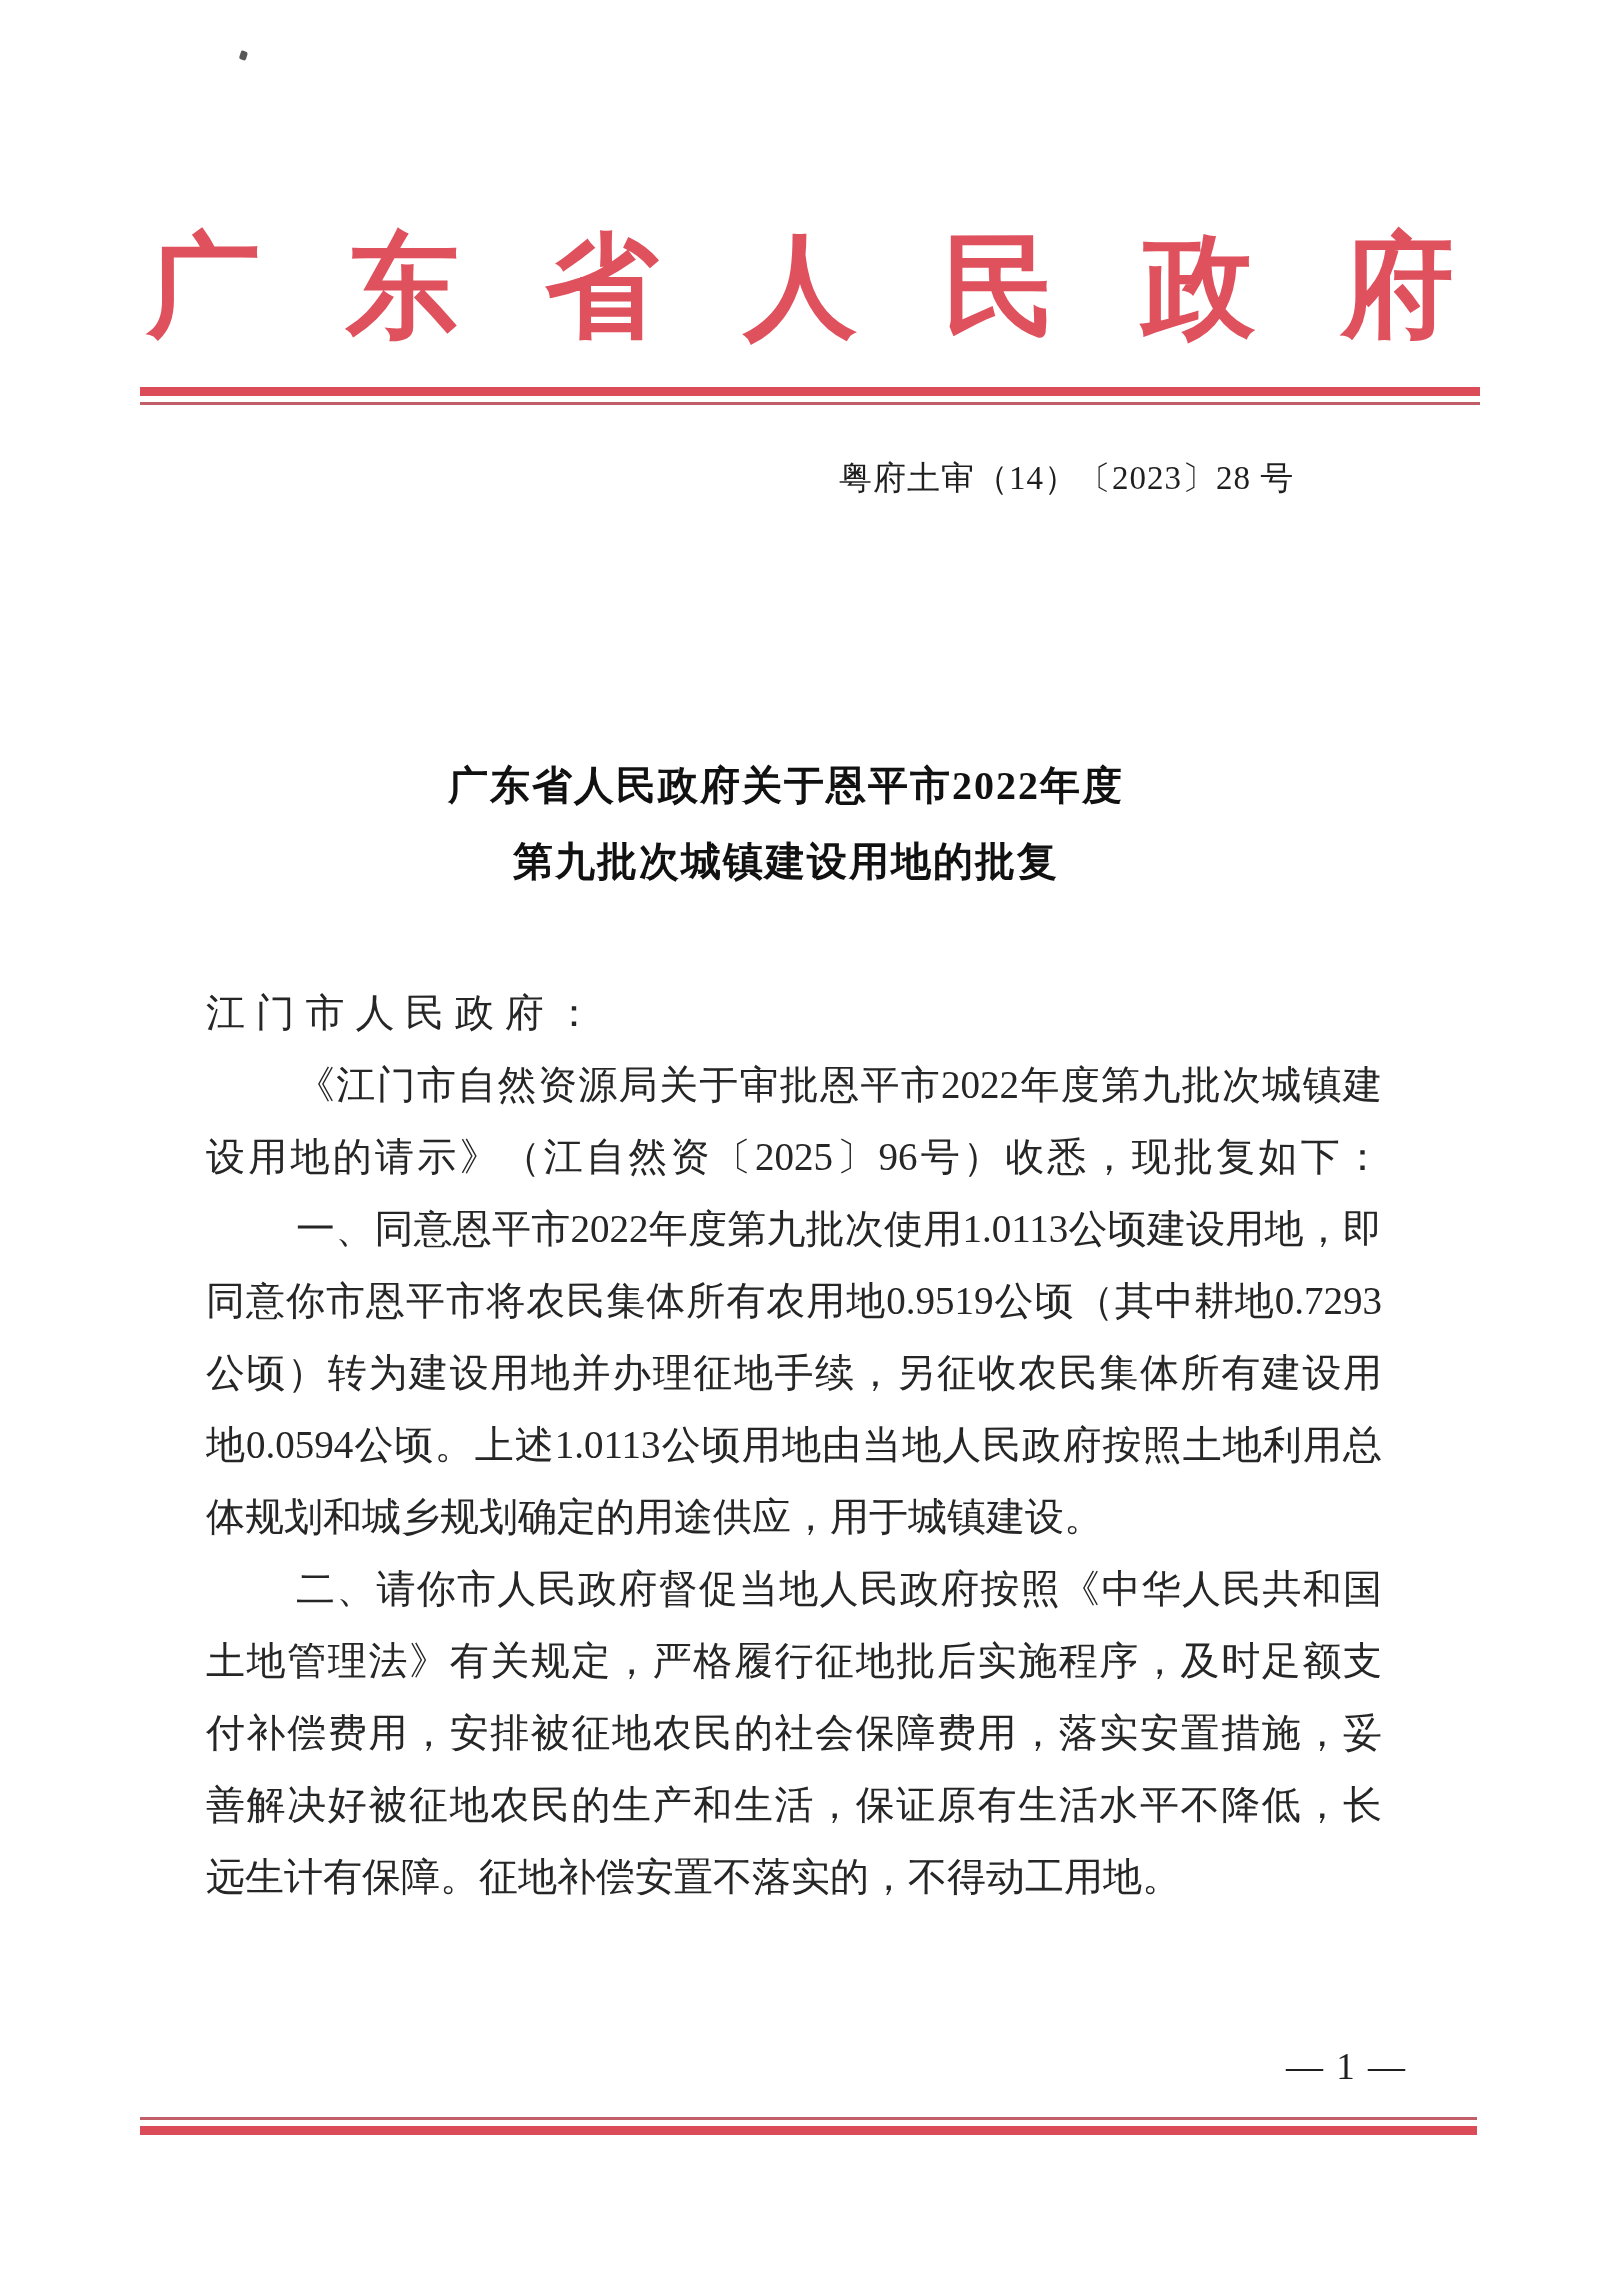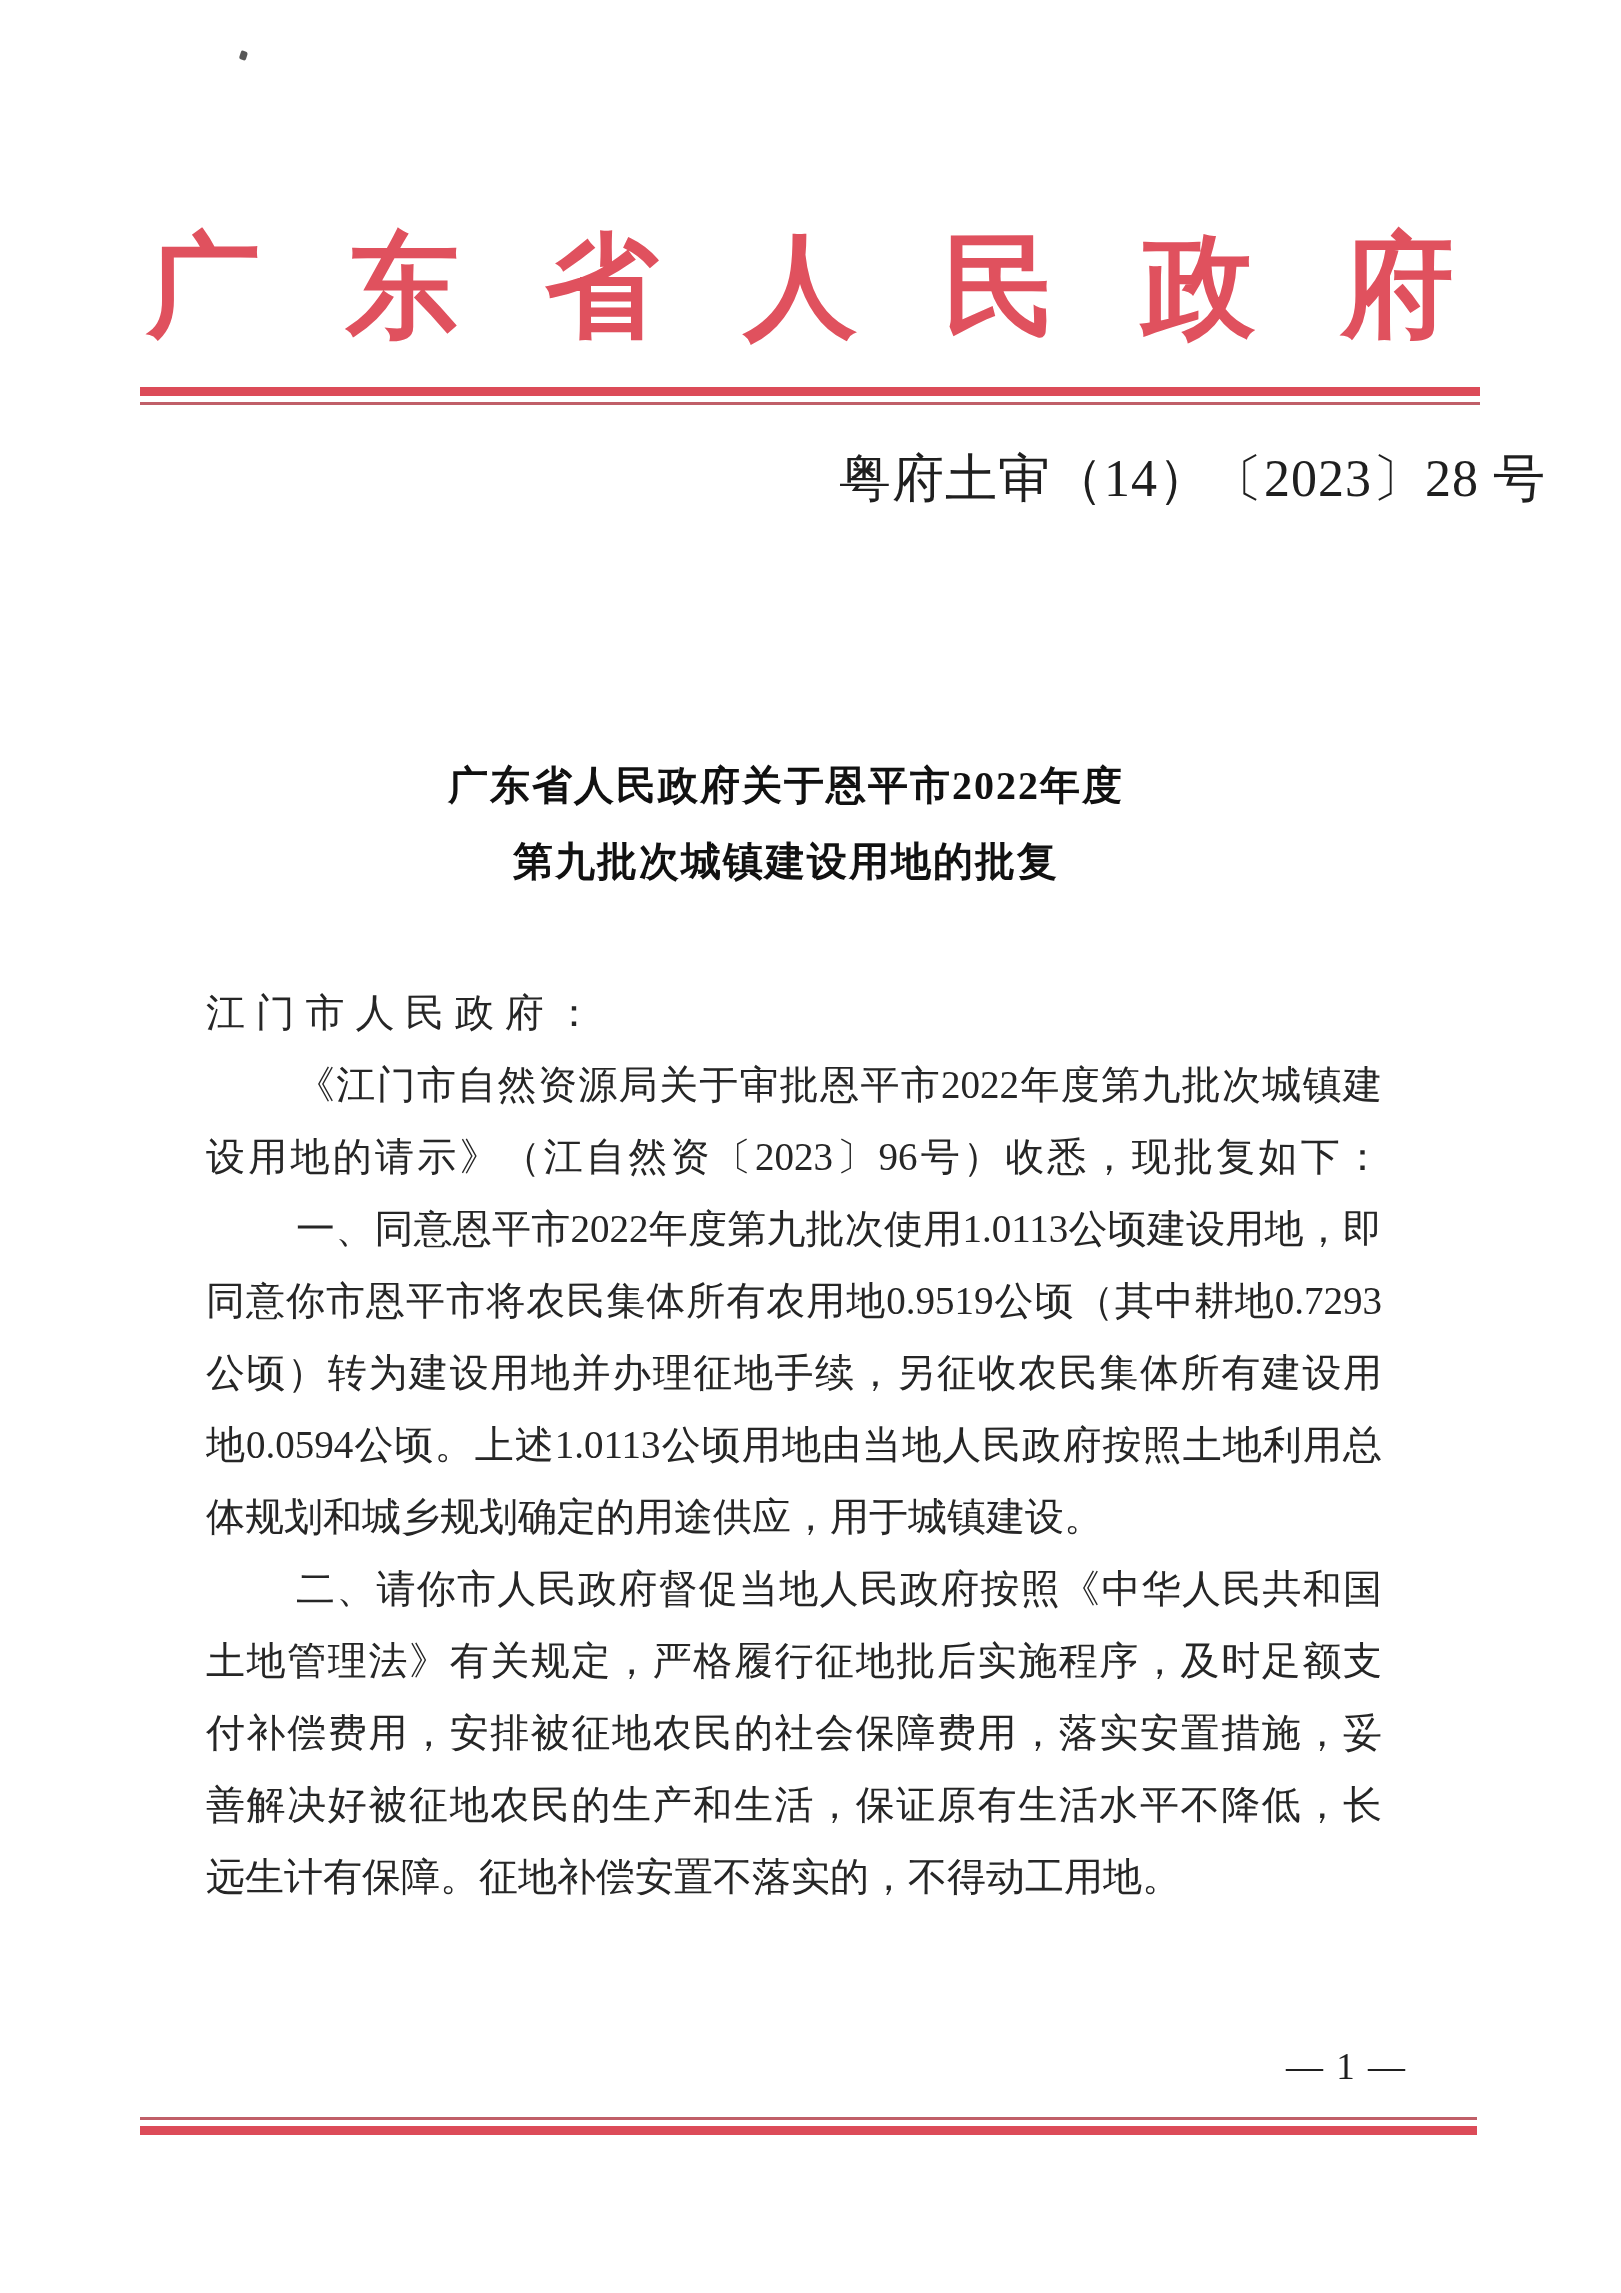--- a/index.html
+++ b/index.html
@@ -29,21 +29,21 @@
   .rule{position:absolute;left:140px;width:1340px;}
   .rule.thick{background:#dc4b58;height:8.8px;}
   .rule.thin{background:#c05f68;height:2.9px;}
   .rule.hdr-thick{top:387px;}
   .rule.hdr-thin{top:402px;}
   .rule.ftr-thin{top:2117px;width:1337px;}
   .rule.ftr-thick{top:2126px;width:1337px;}
   
   .doc-number{
     position:absolute;left:839px;top:451px;
-    font-size:52px;line-height:55px;color:#1f1f1f;
+    font-size:33px;line-height:55px;color:#1f1f1f;
     letter-spacing:1px;white-space:nowrap;
   }
   
   .doc-title{
     position:absolute;left:198px;top:748px;width:1176px;
     text-align:center;color:#111;font-weight:700;
     font-size:40px;line-height:76px;letter-spacing:2px;
   }
   
   .body-text{
@@ -83,21 +83,21 @@
   <div class="doc-number">粤府土审（14）〔2023〕28 号</div>
 
   <div class="doc-title">
     <div>广东省人民政府关于恩平市2022年度</div>
     <div>第九批次城镇建设用地的批复</div>
   </div>
 
   <div class="body-text">
     <div class="line salutation">江门市人民政府：</div>
     <div class="line fill indent">《江门市自然资源局关于审批恩平市2022年度第九批次城镇建</div>
-    <div class="line fill">设用地的请示》（江自然资〔2023〕96号）收悉，现批复如下：</div>
+    <div class="line fill">设用地的请示》（江自然资〔2025〕96号）收悉，现批复如下：</div>
     <div class="line fill indent">一、同意恩平市2022年度第九批次使用1.0113公顷建设用地，即</div>
     <div class="line fill">同意你市恩平市将农民集体所有农用地0.9519公顷（其中耕地0.7293</div>
     <div class="line fill">公顷）转为建设用地并办理征地手续，另征收农民集体所有建设用</div>
     <div class="line fill">地0.0594公顷。上述1.0113公顷用地由当地人民政府按照土地利用总</div>
     <div class="line">体规划和城乡规划确定的用途供应，用于城镇建设。</div>
     <div class="line fill indent">二、请你市人民政府督促当地人民政府按照《中华人民共和国</div>
     <div class="line fill">土地管理法》有关规定，严格履行征地批后实施程序，及时足额支</div>
     <div class="line fill">付补偿费用，安排被征地农民的社会保障费用，落实安置措施，妥</div>
     <div class="line fill">善解决好被征地农民的生产和生活，保证原有生活水平不降低，长</div>
     <div class="line">远生计有保障。征地补偿安置不落实的，不得动工用地。</div>

